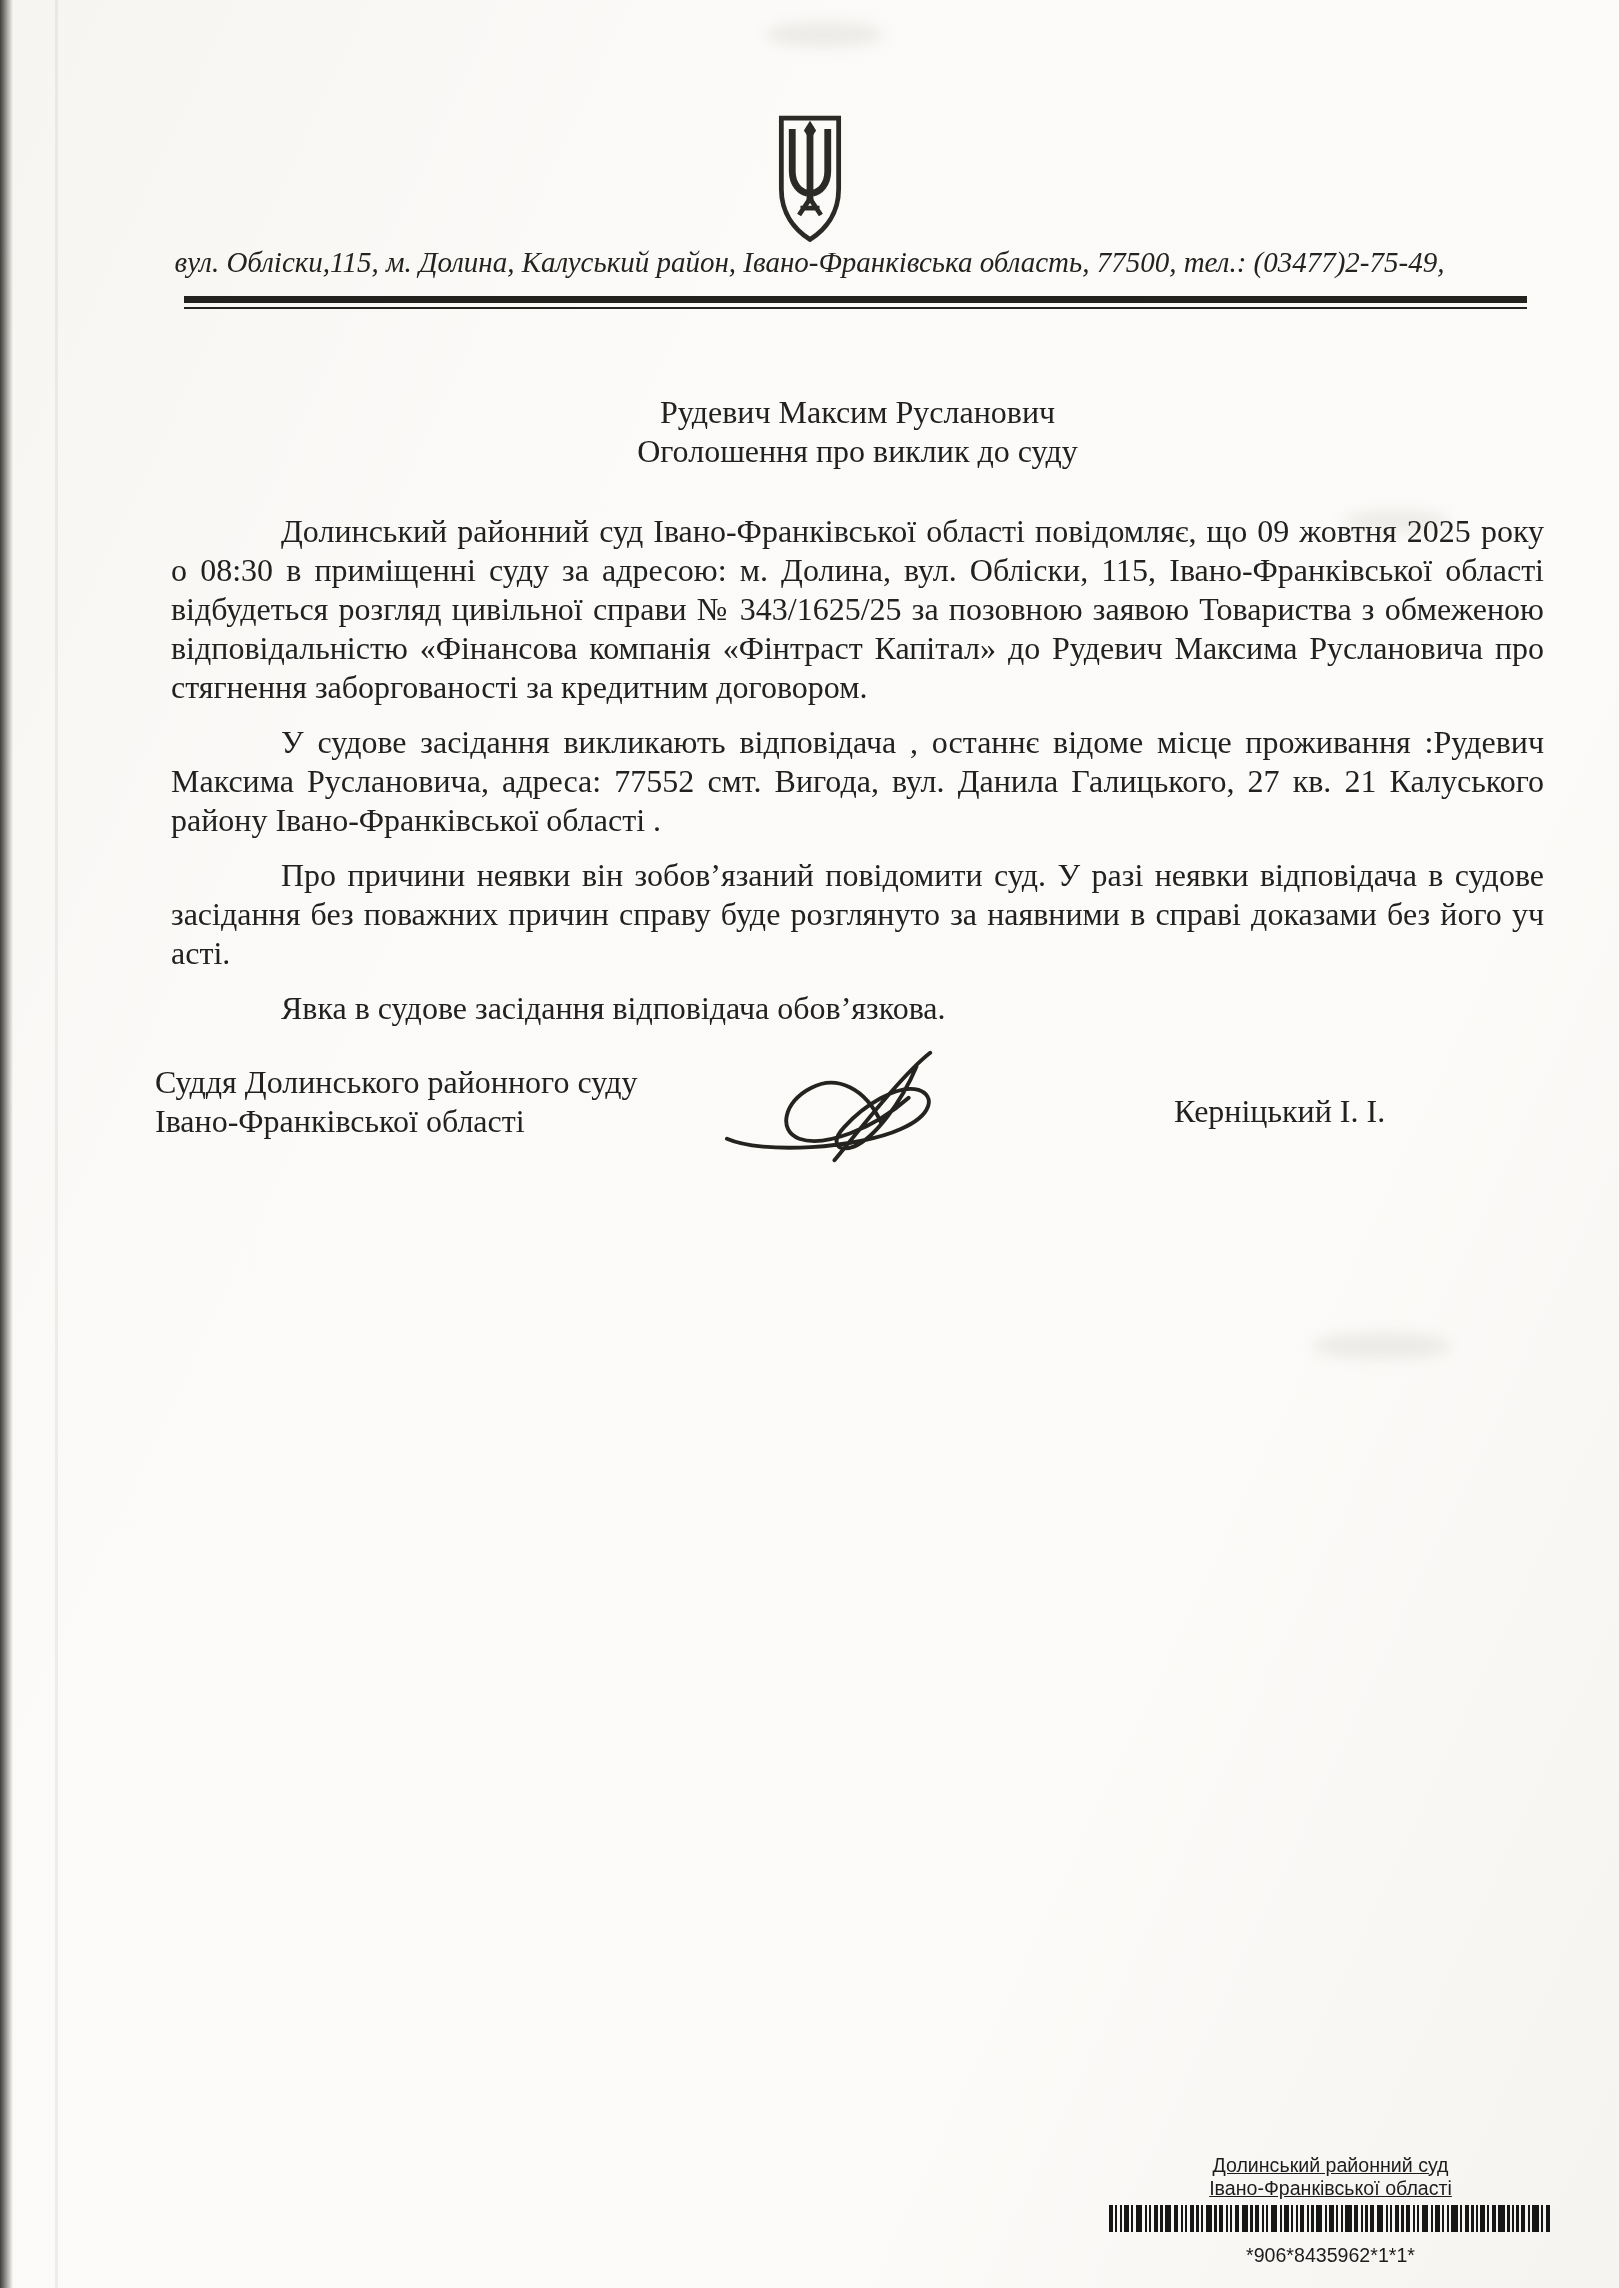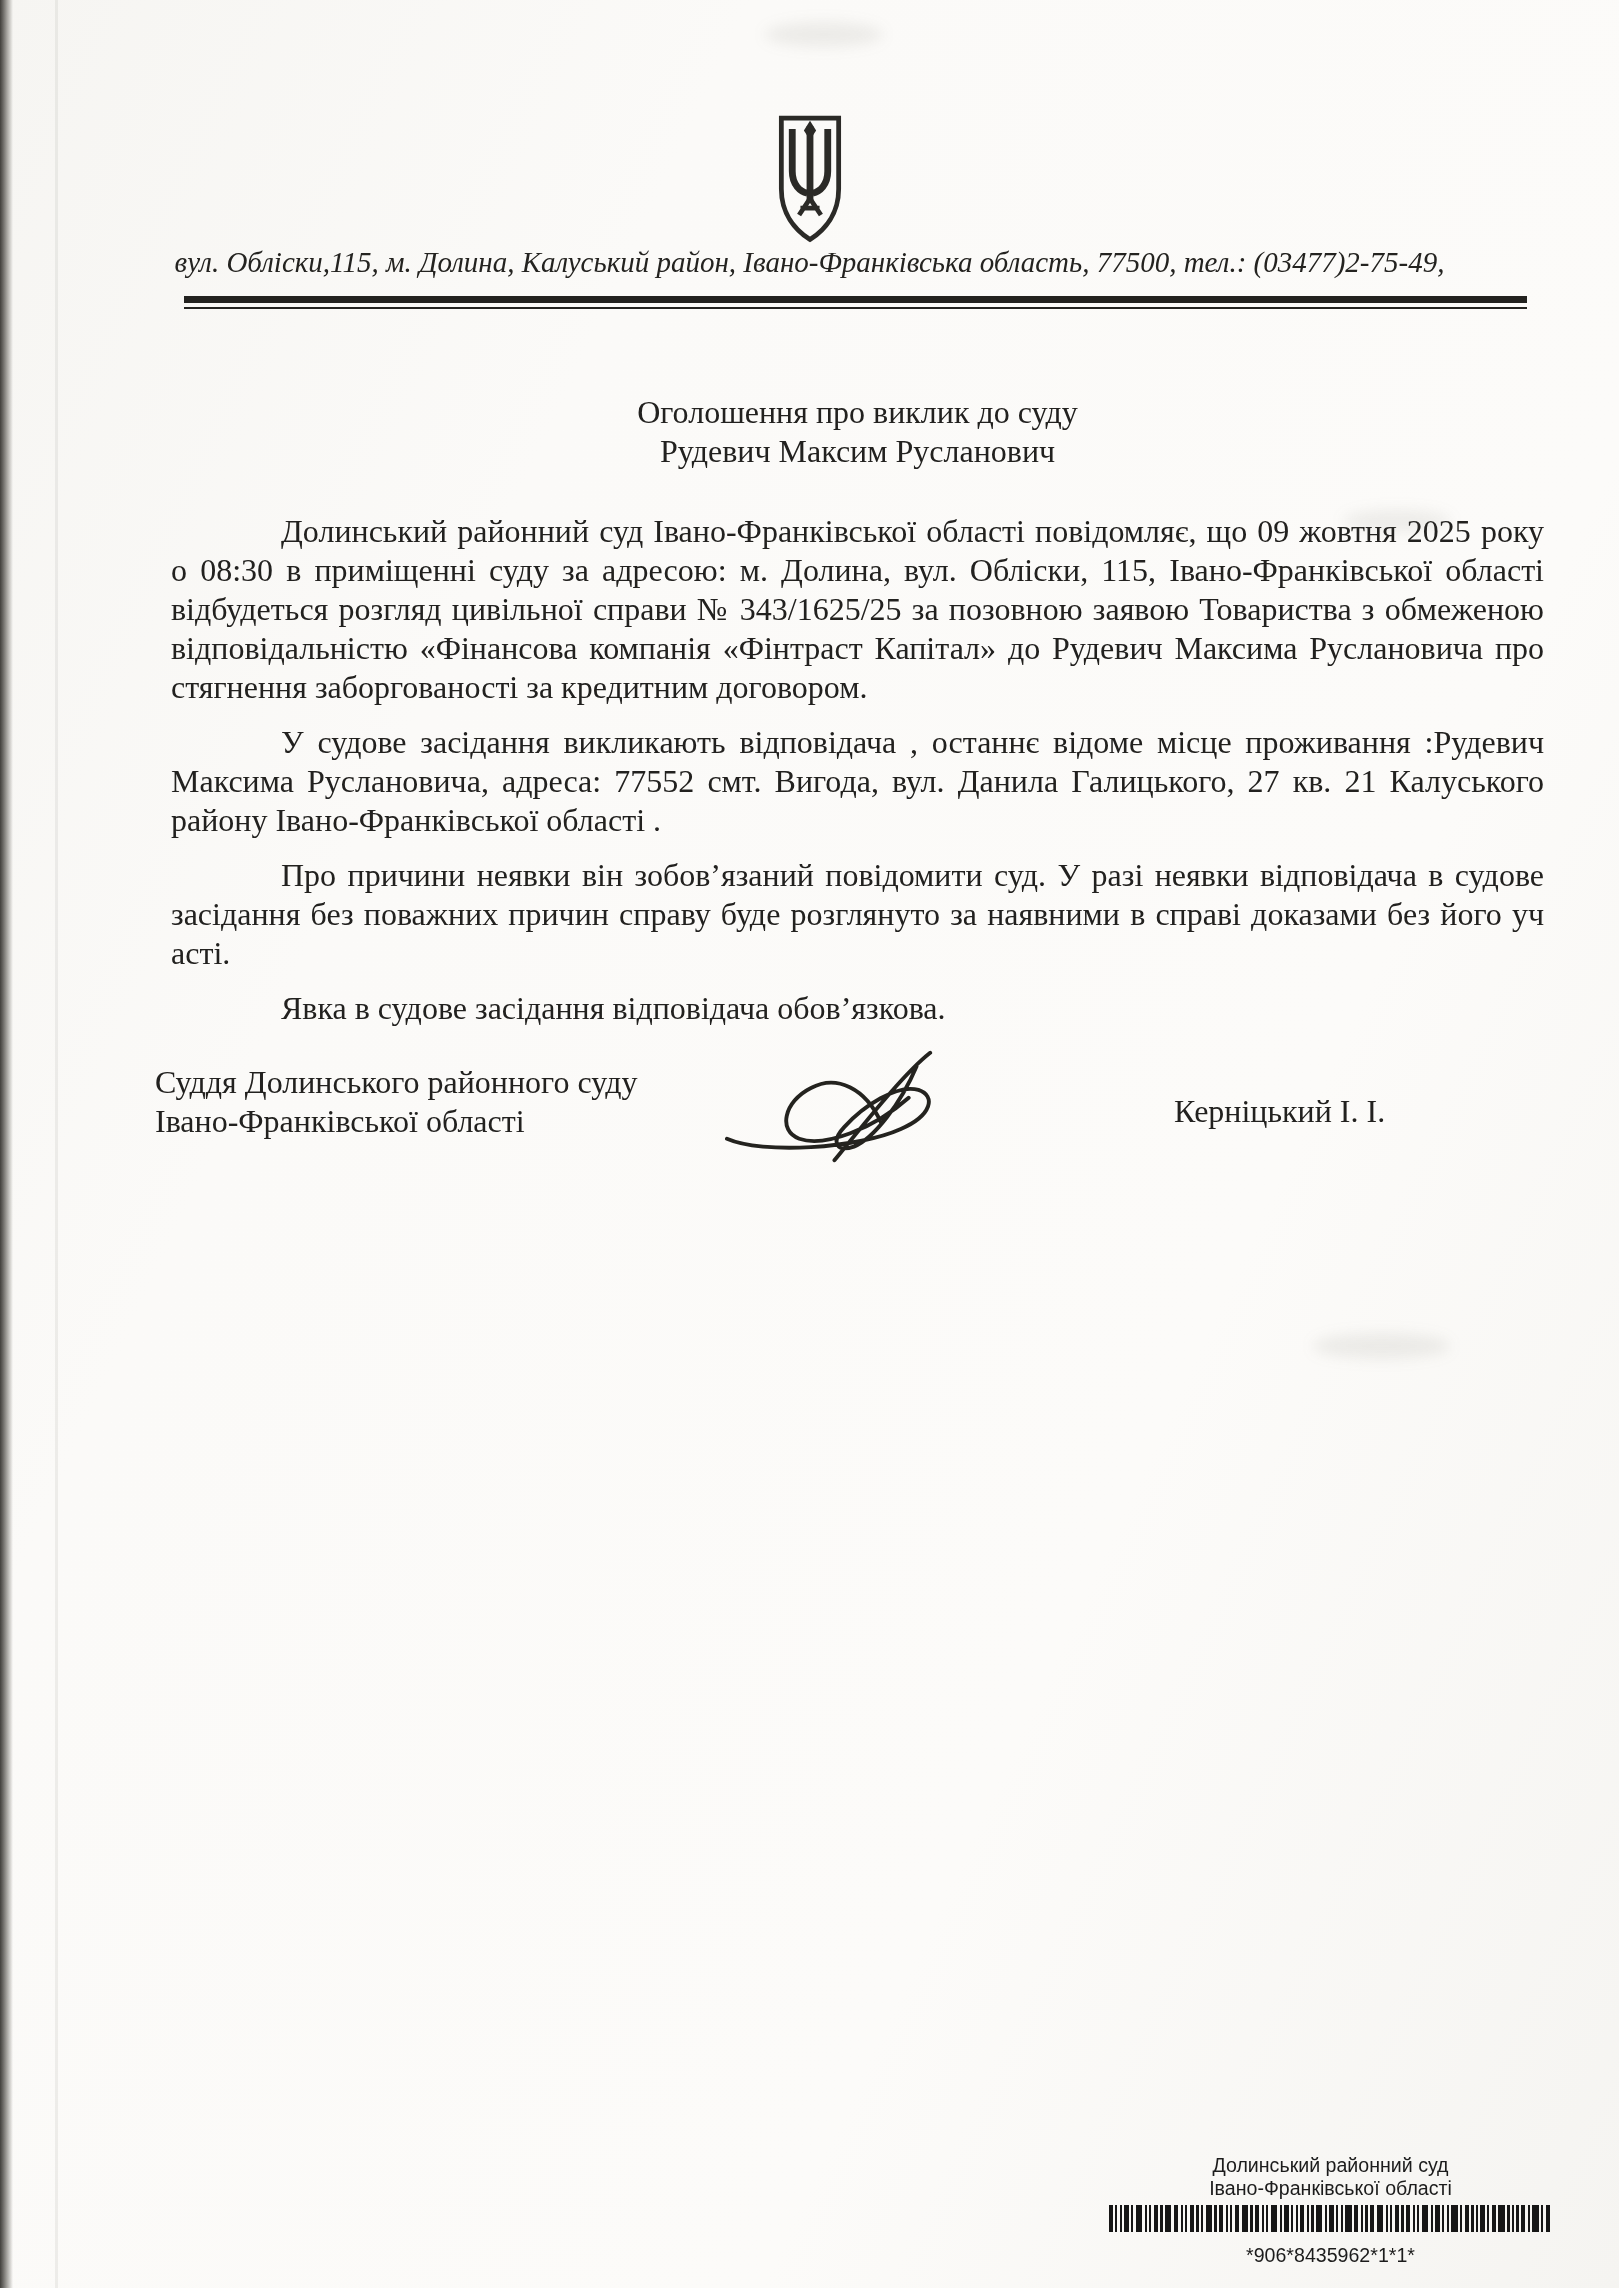--- a/index.html
+++ b/index.html
@@ -46,21 +46,21 @@
 
   .sign-row { position: relative; margin-top: 35px; height: 235px; }
   .judge-title div { line-height: 39px; }
   .handwriting { position: absolute; left: 554px; top: -17.6px; line-height: 0; }
   .judge-name { position: absolute; left: 1019px; top: 29px; }
 
   .stamp {
     position: absolute; left: 1100px; bottom: 21.6px; width: 461px;
     text-align: center; font-family: "Liberation Sans", sans-serif; color: #1c1c1c;
   }
-  .stamp-text { font-size: 19.6px; line-height: 23.5px; }
+  .stamp-text { font-size: 19.6px; line-height: 23.5px; text-decoration: underline; }
   .barcode { display: flex; justify-content: center; align-items: stretch; height: 26.5px; margin-top: 4.9px; }
   .barcode span { display: block; background: #161616; margin-right: 2.4px; }
   .stamp-code { font-size: 19.6px; line-height: 23.5px; margin-top: 12px; }
 </style>
 </head>
 <body>
 
 <div class="page">
   <div class="scan-edge"></div>
   <div class="fold-line"></div>
@@ -80,22 +80,22 @@
         <path d="M26 62 L18 74 M26 62 L34 74 M19 69 H33" fill="none" stroke="#2b2a27" stroke-width="3.5"></path>
         <path d="M26 5 l-4.5 7 4.5 7 4.5 -7 z" fill="#2b2a27"></path>
       </svg>
     </div>
     <div class="addr">вул. Обліски,115, м. Долина, Калуський район, Івано-Франківська область, 77500, тел.: (03477)2-75-49,</div>
     <div class="rule"></div>
   </header>
 
   <main class="content">
     <div class="title-block">
+      <div>Рудевич Максим Русланович</div>
       <div>Оголошення про виклик до суду</div>
-      <div>Рудевич Максим Русланович</div>
     </div>
 
     <p class="para">Долинський районний суд Івано-Франківської області повідомляє, що 09 жовтня 2025 року о 08:30 в приміщенні суду за адресою: м. Долина, вул. Обліски, 115, Івано-Франківської області відбудеться розгляд цивільної справи № 343/1625/25 за позовною заявою Товариства з обмеженою відповідальністю «Фінансова компанія «Фінтраст Капітал» до Рудевич Максима Руслановича про стягнення заборгованості за кредитним договором.</p>
     <p class="para">У судове засідання викликають відповідача , останнє відоме місце проживання :Рудевич Максима Руслановича, адреса: 77552 смт. Вигода, вул. Данила Галицького, 27 кв. 21 Калуського району Івано-Франківської області .</p>
     <p class="para">Про причини неявки він зобов’язаний повідомити суд. У разі неявки відповідача в судове засідання без поважних причин справу буде розглянуто за наявними в справі доказами без його уч асті.</p>
     <p class="para">Явка в судове засідання відповідача обов’язкова.</p>
 
     <div class="sign-row">
       <div class="judge-title">
         <div>Суддя Долинського районного суду</div>

